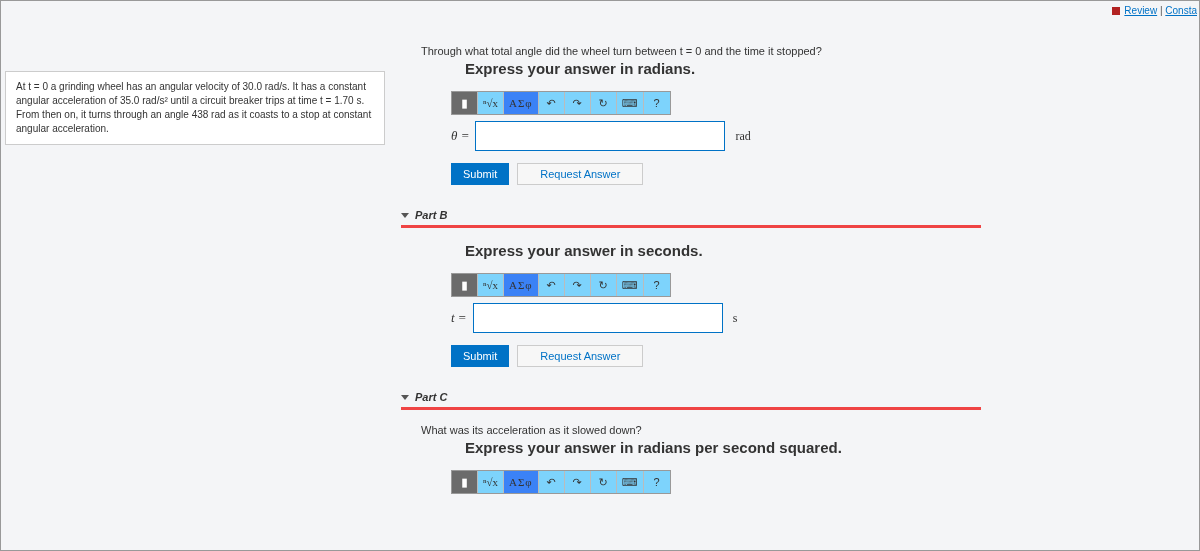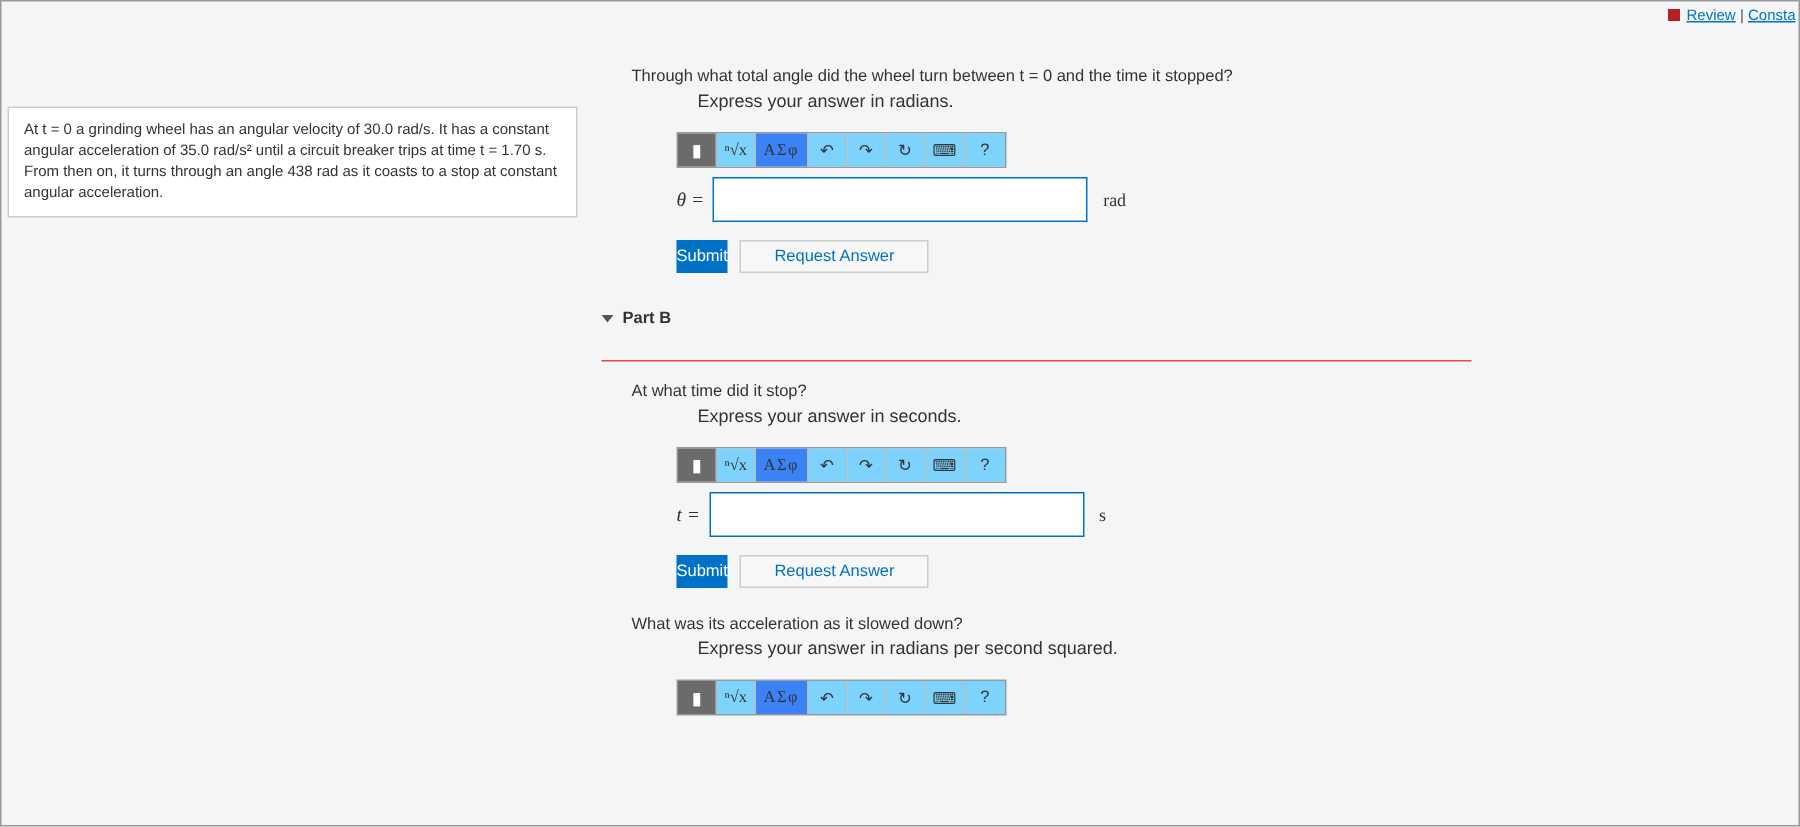--- a/index.html
+++ b/index.html
@@ -42,21 +42,21 @@
   }
   .main {
     position: absolute;
     left: 420px;
     top: 24px;
     width: 560px;
     margin-top: 20px;
   }
   .question-block { margin-bottom: 18px; }
   .qtext { font-size: 11px; color: #333; margin-bottom: 3px; }
-  .qinstr { font-size: 12px; color: #333; font-weight: normal; margin-bottom: 14px; padding-left: 44px; }
+  .qinstr { font-size: 15px; color: #333; font-weight: bold; margin-bottom: 14px; padding-left: 44px; }
   .answer-area {
     margin-left: 30px;
   }
   .toolbar {
     display: inline-flex;
     border: 1px solid #999;
     background: #f7f7f7;
     height: 24px;
     align-items: stretch;
     margin-bottom: 6px;
@@ -86,42 +86,43 @@
     background: #fff;
     padding: 2px 4px;
     font-size: 12px;
   }
   .unit { font-family:"Times New Roman", serif; font-size:12px; margin-left:4px;}
   .submit-row { display:flex; gap:8px; align-items:center; }
   .submit-btn {
     background: #0072c6;
     color: #fff;
     border: none;
-    padding: 5px 0;
+    padding: 5px 12px;
     font-size: 11px;
     cursor: pointer;
   }
   .req-link {
     color: #0072c6;
     font-size: 11px;
     cursor: pointer;
     border: 1px solid #ccc;
     padding: 4px 22px;
     background: #f7f7f7;
   }
   .part-header {
-    border-bottom: 1px solid #ef4444;
-    padding: 6px 0 22px 0;
+    border-bottom: 3px solid #ef4444;
+    padding: 6px 0 4px 0;
     margin: 14px 0 14px -20px;
     font-size: 11px;
     font-weight: bold;
     color: #333;
     display:flex;
     align-items:center;
     gap:6px;
+    font-style:italic;
   }
   .caret {
     display:inline-block;
     width:0; height:0;
     border-left:4px solid transparent;
     border-right:4px solid transparent;
     border-top:5px solid #555;
   }
   .serif { font-family:"Times New Roman", serif; }
 </style>
@@ -167,21 +168,20 @@
           <span class="req-link">Request Answer</span>
         </div>
       </div>
     </div>
 
     <div class="part-header">
       <span class="caret"></span>
       <span>Part B</span>
     </div>
     <div class="question-block">
-      <div class="qtext">At what time did it stop?</div>
       <div class="qinstr">Express your answer in seconds.</div>
       <div class="answer-area">
         <div class="toolbar">
           <div class="tbtn dark">▮</div>
           <div class="tbtn sqrt">ⁿ√x</div>
           <div class="tbtn greek">ΑΣφ</div>
           <div class="tbtn">↶</div>
           <div class="tbtn">↷</div>
           <div class="tbtn">↻</div>
           <div class="tbtn">⌨</div>
@@ -192,20 +192,24 @@
           <input class="ans-input" type="text" style="">
           <span class="unit serif">s</span>
         </div>
         <div class="submit-row">
           <button class="submit-btn">Submit</button>
           <span class="req-link">Request Answer</span>
         </div>
       </div>
     </div>
 
+    <div class="part-header">
+      <span class="caret"></span>
+      <span>Part C</span>
+    </div>
     <div class="question-block">
       <div class="qtext">What was its acceleration as it slowed down?</div>
       <div class="qinstr">Express your answer in radians per second squared.</div>
       <div class="answer-area">
         <div class="toolbar">
           <div class="tbtn dark">▮</div>
           <div class="tbtn sqrt">ⁿ√x</div>
           <div class="tbtn greek">ΑΣφ</div>
           <div class="tbtn">↶</div>
           <div class="tbtn">↷</div>

